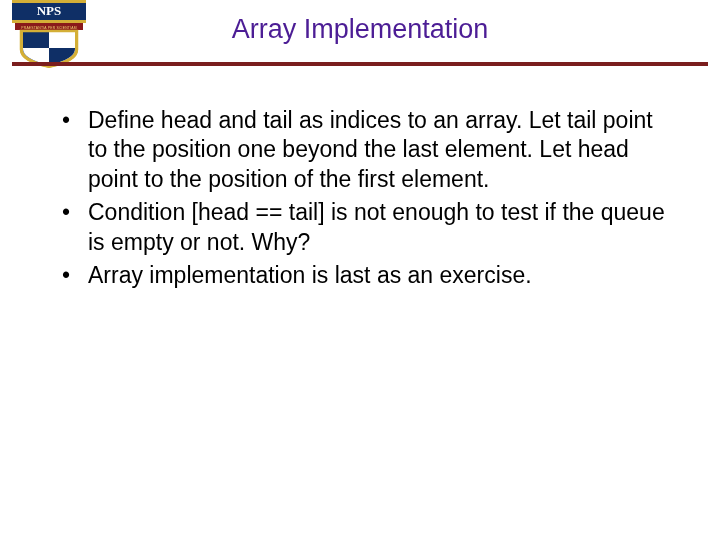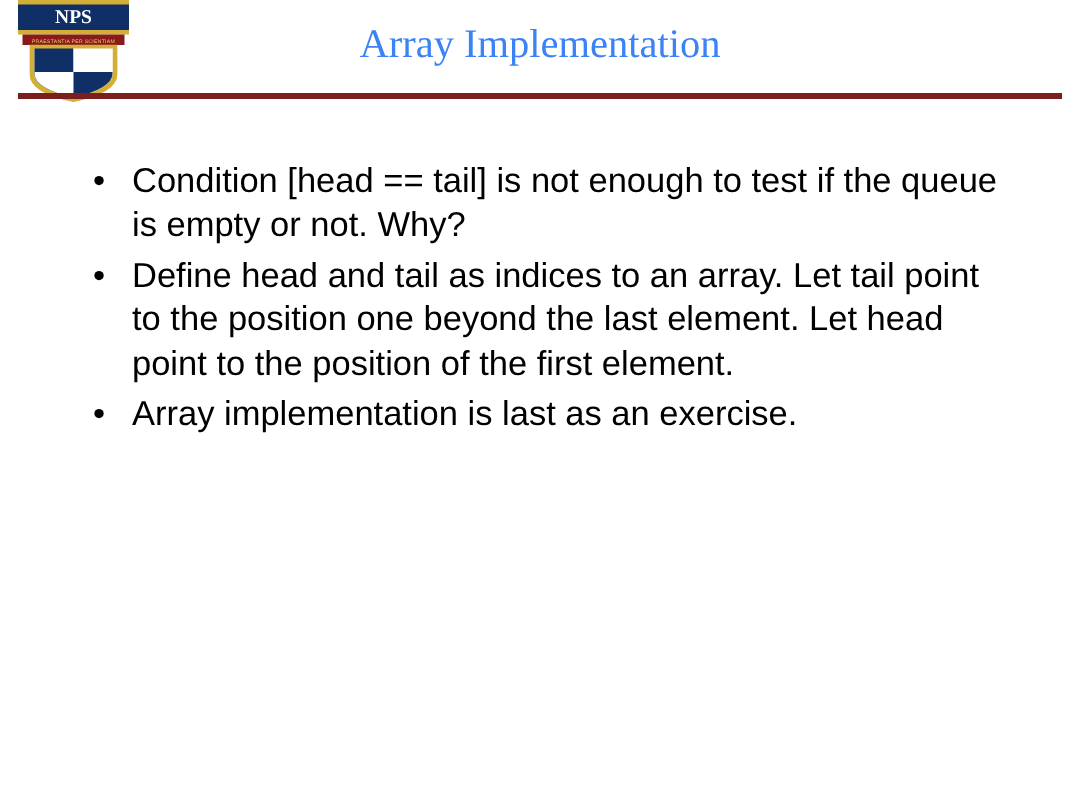--- a/index.html
+++ b/index.html
@@ -24,22 +24,21 @@
     width: 74px;
     height: 68px;
   }
   .title-area {
     position: absolute;
     left: 0;
     right: 0;
     top: 14px;
     text-align: center;
     font-size: 27px;
-    color: #3b82f6;
-    font-family: Liberation Serif, serif;
+    color: #4c1d95;
   }
   .title-rule {
     position: absolute;
     left: 12px;
     right: 12px;
     top: 62px;
     height: 0;
     border-top: 4px solid #7a1e1e;
   }
   .body {
@@ -91,19 +90,19 @@
       <path d="M 9 31 L 65 31 L 65 49.5 Q 65 60.5 37 66.5 Q 9 60.5 9 49.5 Z" fill="none" stroke="#d4af37" stroke-width="2.5"></path>
     </svg>
   </div>
 
   <div class="title-area">Array Implementation</div>
 
   <div class="title-rule"></div>
 
   <div class="body">
     <ul>
+      <li>Define head and tail as indices to an array. Let tail point to the position one beyond the last element. Let head point to the position of the first element.</li>
       <li>Condition [head == tail] is not enough to test if the queue is empty or not. Why?</li>
-      <li>Define head and tail as indices to an array. Let tail point to the position one beyond the last element. Let head point to the position of the first element.</li>
       <li>Array implementation is last as an exercise.</li>
     </ul>
   </div>
 
 </div>
 
 </body></html>

